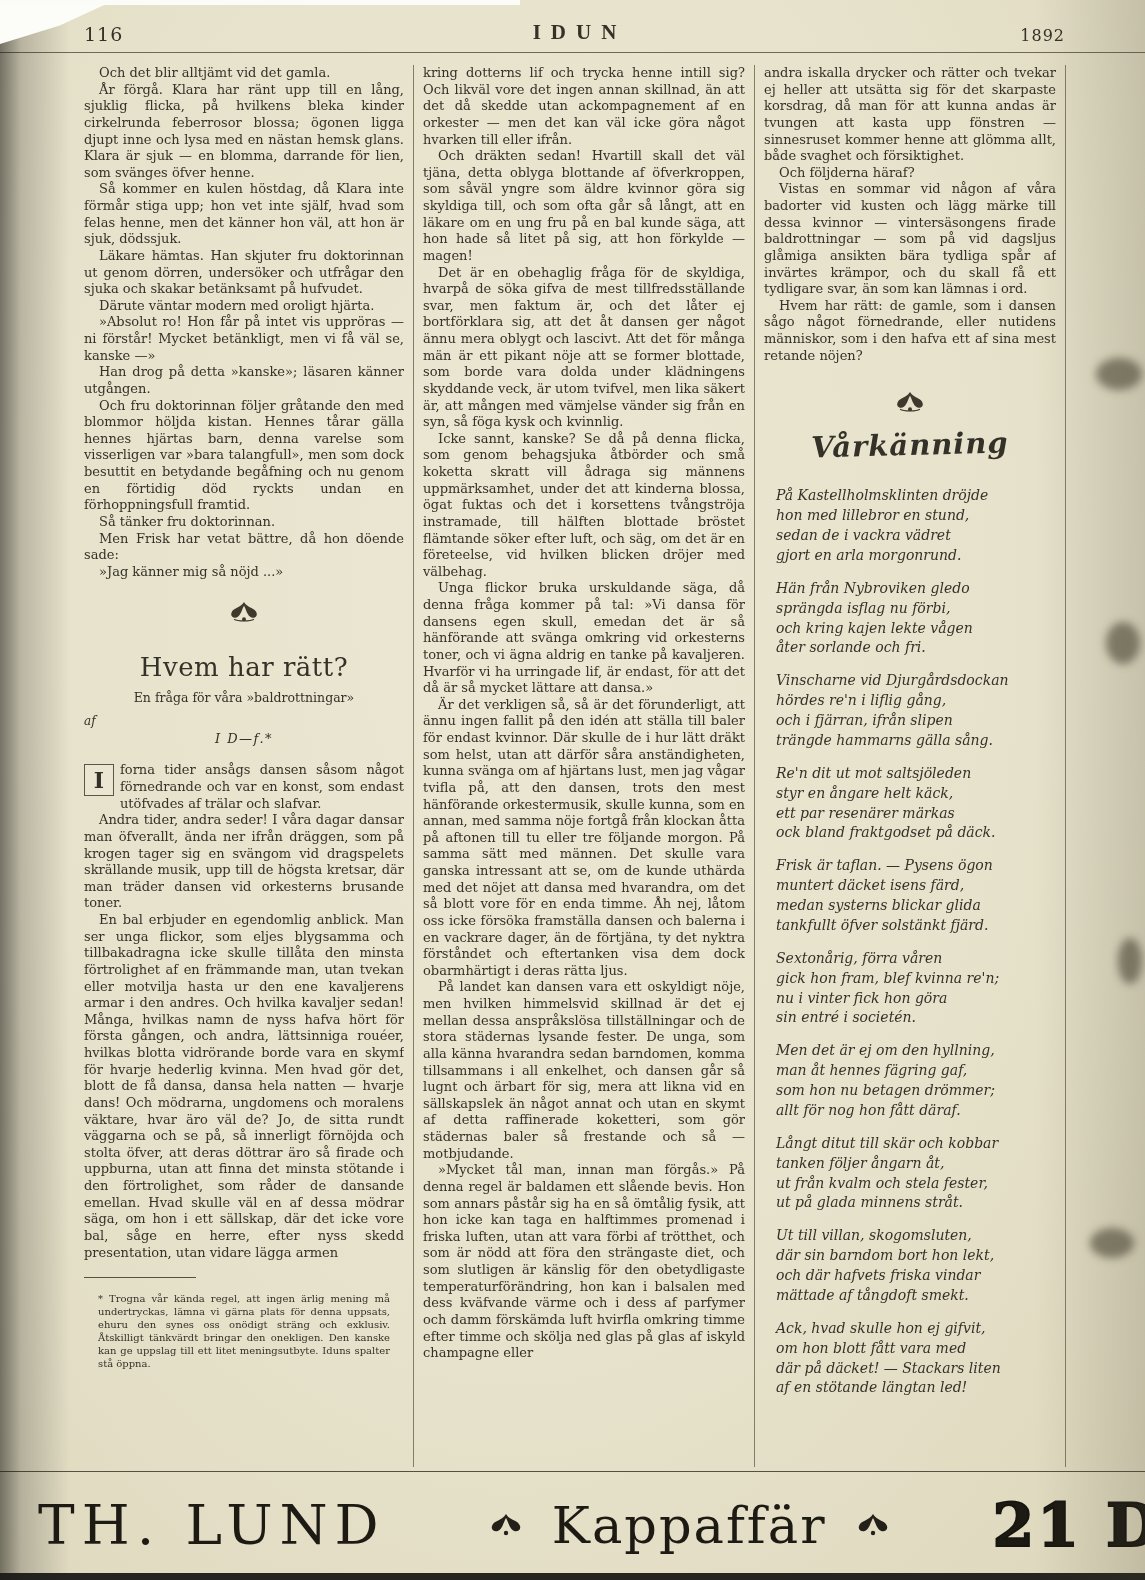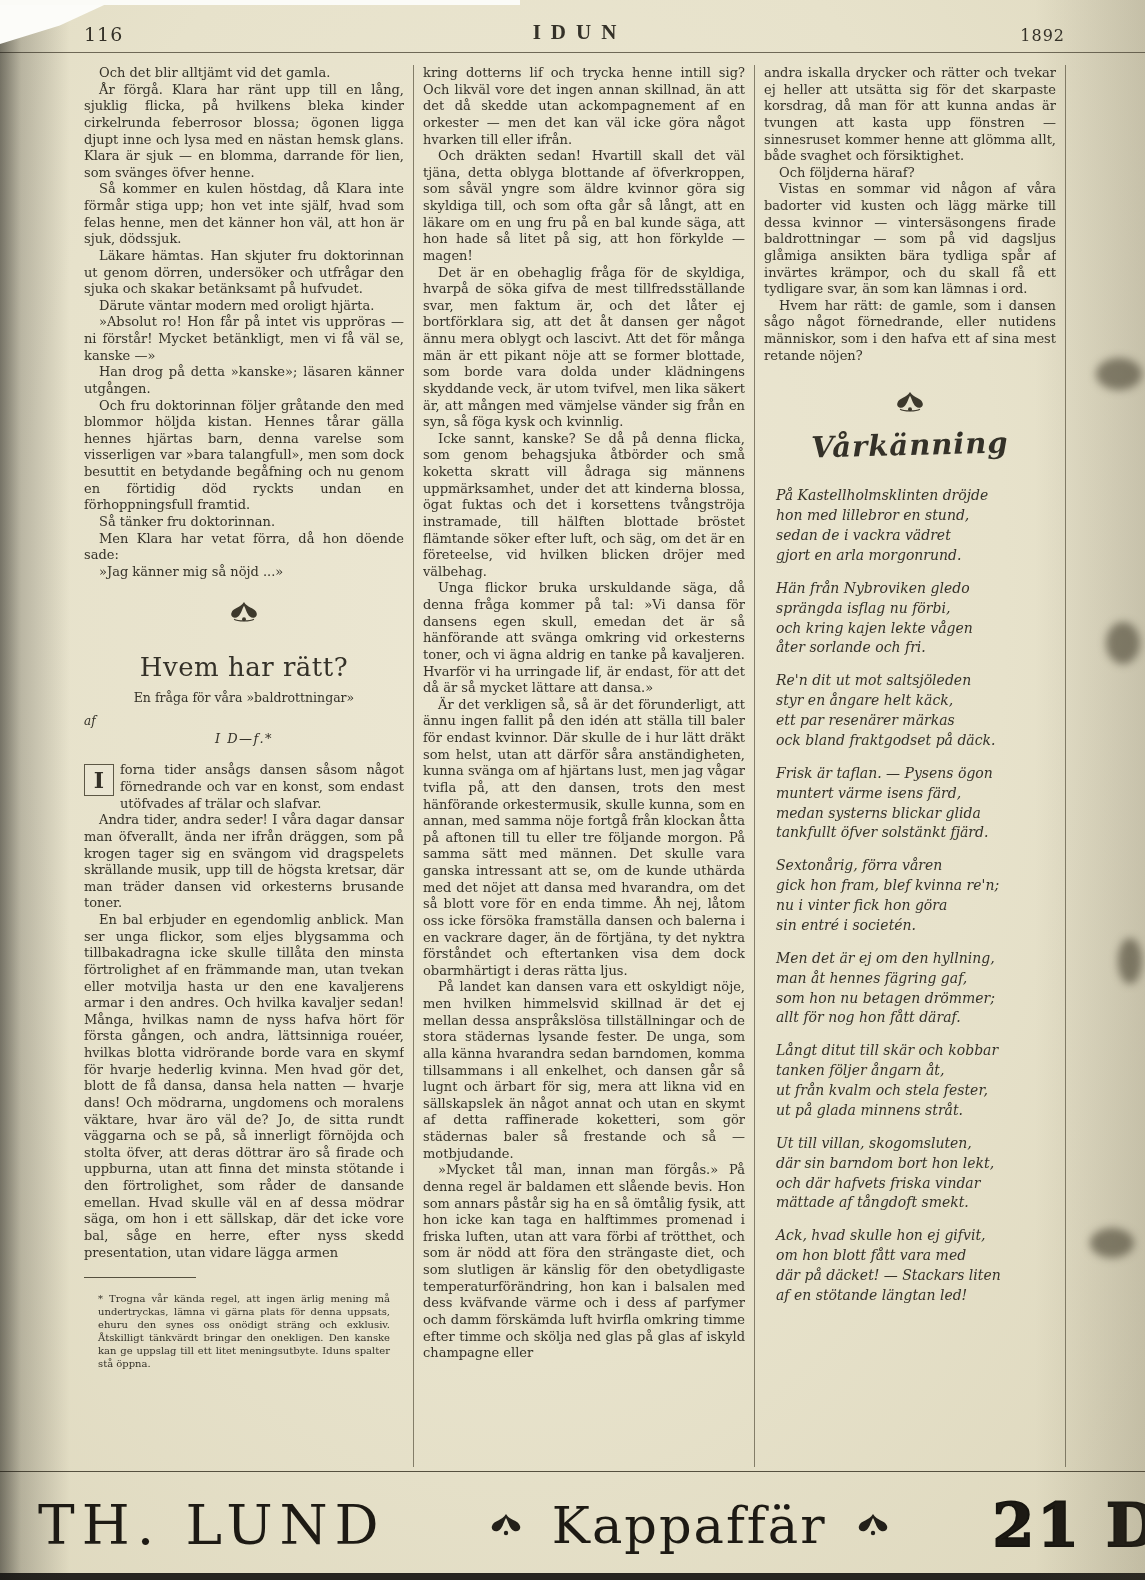--- a/index.html
+++ b/index.html
@@ -91,21 +91,21 @@
     <div class="col col-1">
         <p class="para">Och det blir alltjämt vid det gamla.</p>
         <p class="para">År förgå. Klara har ränt upp till en lång, sjuklig flicka, på hvilkens bleka kinder cirkelrunda feberrosor blossa; ögonen ligga djupt inne och lysa med en nästan hemsk glans. Klara är sjuk — en blomma, darrande för lien, som svänges öfver henne.</p>
         <p class="para">Så kommer en kulen höstdag, då Klara inte förmår stiga upp; hon vet inte själf, hvad som felas henne, men det känner hon väl, att hon är sjuk, dödssjuk.</p>
         <p class="para">Läkare hämtas. Han skjuter fru doktorinnan ut genom dörren, undersöker och utfrågar den sjuka och skakar betänksamt på hufvudet.</p>
         <p class="para">Därute väntar modern med oroligt hjärta.</p>
         <p class="para">»Absolut ro! Hon får på intet vis uppröras — ni förstår! Mycket betänkligt, men vi få väl se, kanske —»</p>
         <p class="para">Han drog på detta »kanske»; läsaren känner utgången.</p>
         <p class="para">Och fru doktorinnan följer gråtande den med blommor höljda kistan. Hennes tårar gälla hennes hjärtas barn, denna varelse som visserligen var »bara talangfull», men som dock besuttit en betydande begåfning och nu genom en förtidig död ryckts undan en förhoppningsfull framtid.</p>
         <p class="para">Så tänker fru doktorinnan.</p>
-        <p class="para">Men Klara har vetat förra, då hon döende sade:</p>
+        <p class="para">Men Frisk har vetat bättre, då hon döende sade:</p>
         <p class="para">»Jag känner mig så nöjd ...»</p>
         <div class="ornament">
   <svg class="fleuron" viewBox="0 0 40 26" width="36" height="24">
     <g fill="#3d392c">
       <path d="M20 2 C16 9 8 8 6 14 C4.5 18.5 10 21 13.5 18 C17 15 18 9 20 6 C22 9 23 15 26.5 18 C30 21 35.5 18.5 34 14 C32 8 24 9 20 2 Z"></path>
       <circle cx="20" cy="21" r="2.2"></circle>
       <path d="M9 21 C13 23.5 27 23.5 31 21" stroke="#3d392c" stroke-width="1.3" fill="none"></path>
     </g>
   </svg>
 </div>
@@ -152,28 +152,34 @@
           <div class="poem-line">sedan de i vackra vädret</div>
           <div class="poem-line">gjort en arla morgonrund.</div>
         </div>
         <div class="stanza">
           <div class="poem-line">Hän från Nybroviken gledo</div>
           <div class="poem-line">sprängda isflag nu förbi,</div>
           <div class="poem-line">och kring kajen lekte vågen</div>
           <div class="poem-line">åter sorlande och fri.</div>
         </div>
         <div class="stanza">
+          <div class="poem-line">Vinscharne vid Djurgårdsdockan</div>
+          <div class="poem-line">hördes re'n i liflig gång,</div>
+          <div class="poem-line">och i fjärran, ifrån slipen</div>
+          <div class="poem-line">trängde hammarns gälla sång.</div>
+        </div>
+        <div class="stanza">
           <div class="poem-line">Re'n dit ut mot saltsjöleden</div>
           <div class="poem-line">styr en ångare helt käck,</div>
           <div class="poem-line">ett par resenärer märkas</div>
           <div class="poem-line">ock bland fraktgodset på däck.</div>
         </div>
         <div class="stanza">
           <div class="poem-line">Frisk är taflan. — Pysens ögon</div>
-          <div class="poem-line">muntert värme isens färd,</div>
+          <div class="poem-line">muntert däcket isens färd,</div>
           <div class="poem-line">medan systerns blickar glida</div>
           <div class="poem-line">tankfullt öfver solstänkt fjärd.</div>
         </div>
         <div class="stanza">
           <div class="poem-line">Sextonårig, förra våren</div>
           <div class="poem-line">gick hon fram, blef kvinna re'n;</div>
           <div class="poem-line">nu i vinter fick hon göra</div>
           <div class="poem-line">sin entré i societén.</div>
         </div>
         <div class="stanza">

